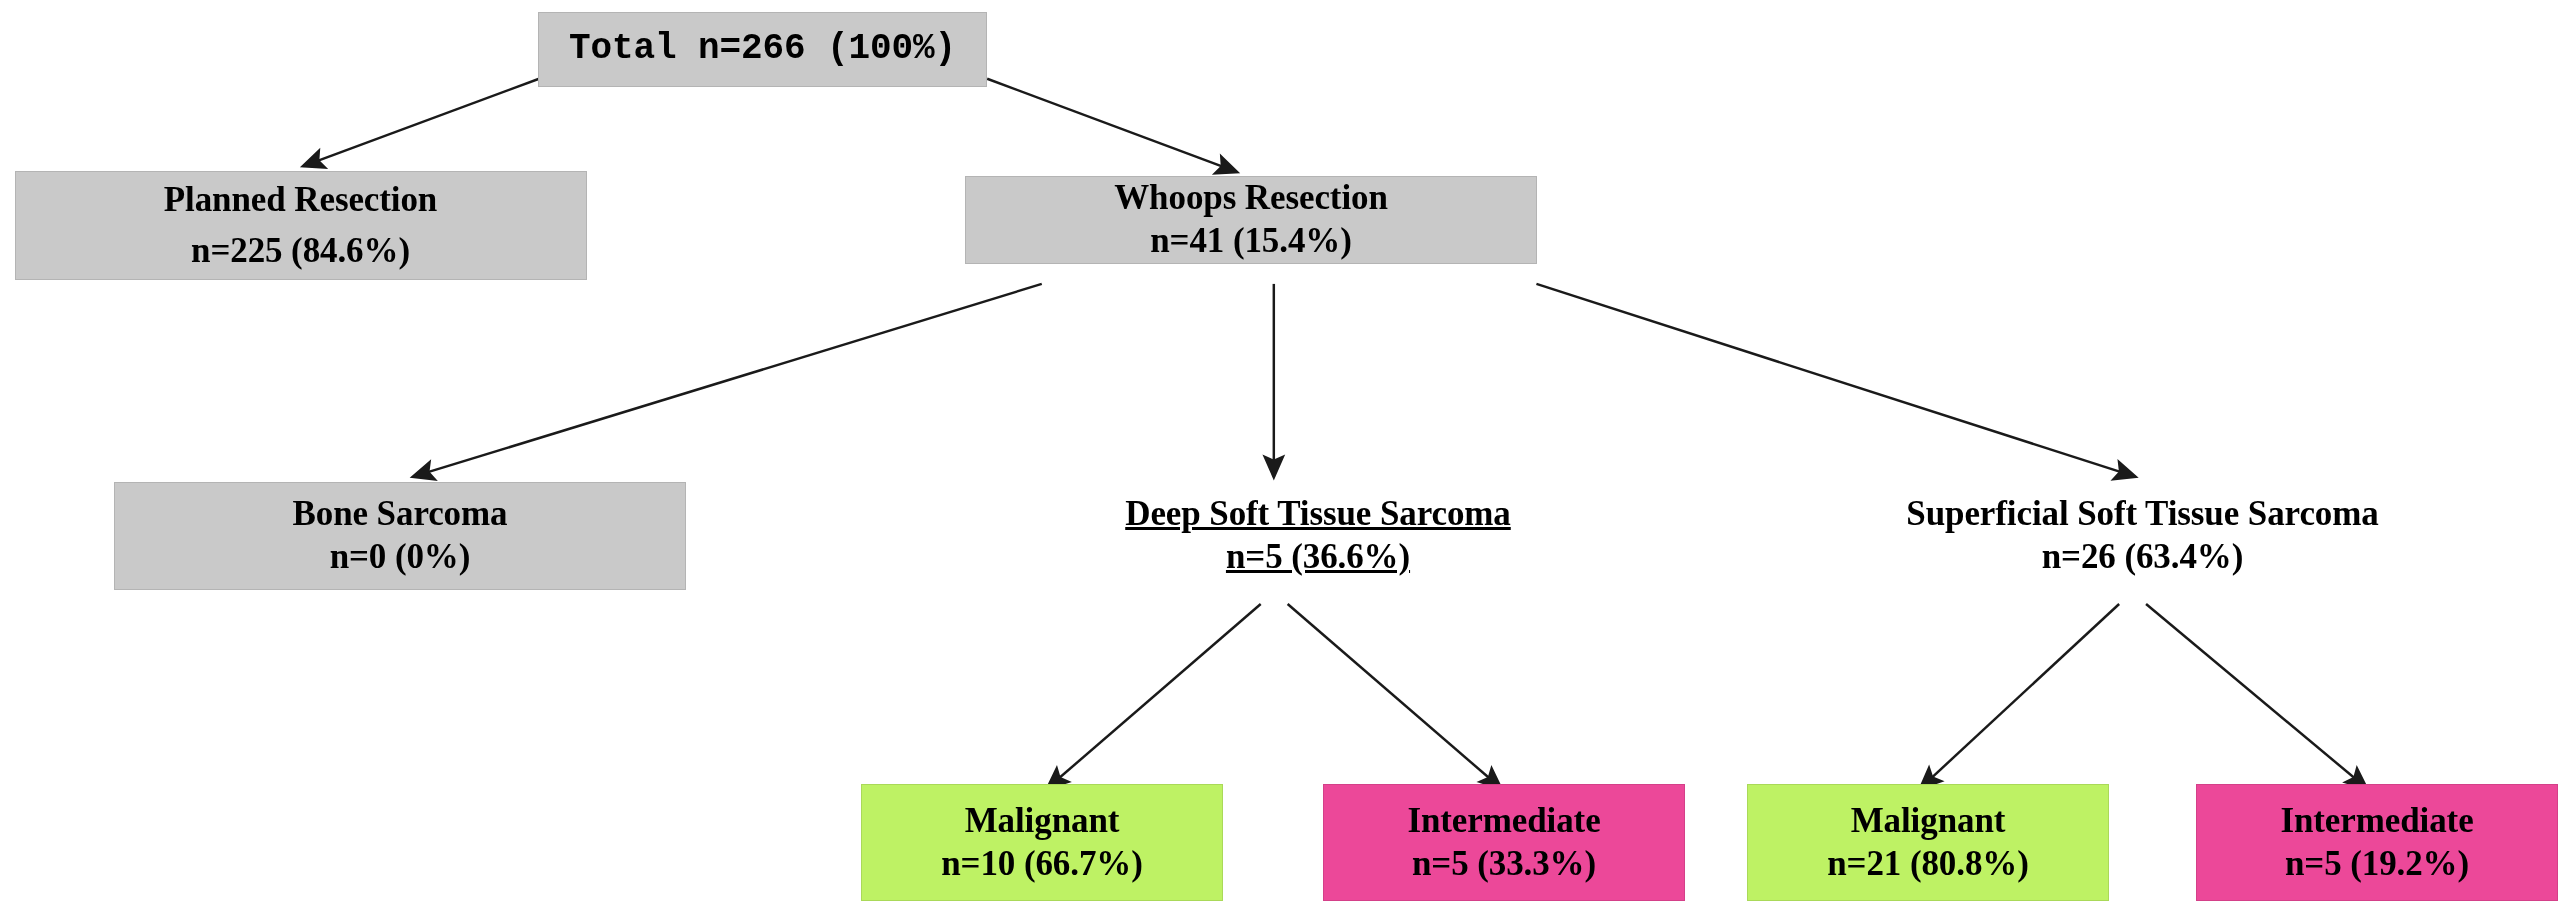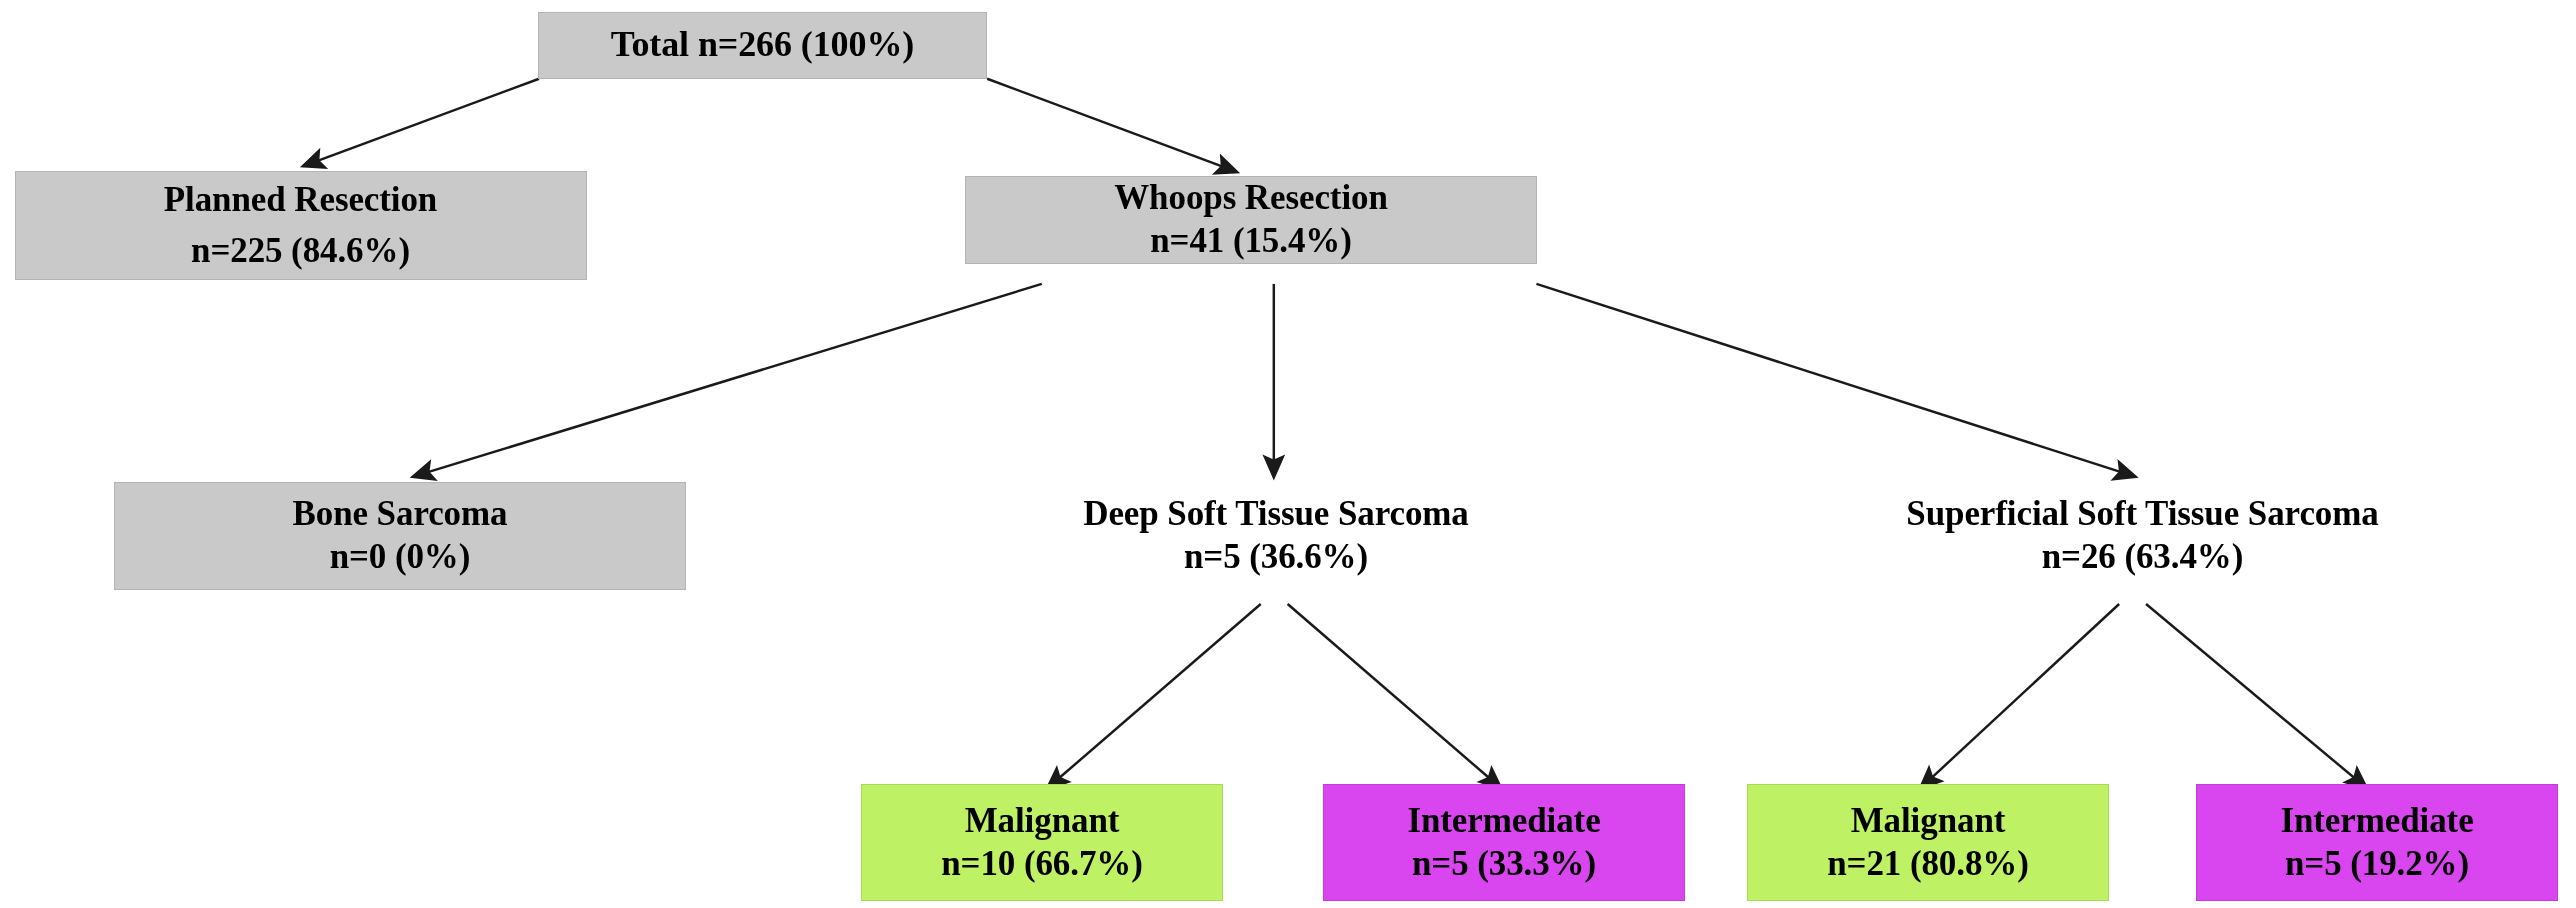--- a/index.html
+++ b/index.html
@@ -41,21 +41,21 @@
   .node .line1,
   .node .line2 {
     display: block;
     white-space: nowrap;
   }
   .node.boxed {
     border: 0.7px solid rgba(0,0,0,0.10);
   }
   .fill-gray { background: #c9c9c9; }
   .fill-pink { background: #bef264; }
-  .fill-blue { background: #d946ef; }
+  .fill-blue { background: #ec4899; }
   .fill-none { background: transparent; border: none; }
 
   .size-xl { font-size: 36px; }
   .size-lg { font-size: 35px; }
 </style>
 </head>
 <body>
 
 <div id="canvas">
 
@@ -79,40 +79,40 @@
 
       <line x1="1733" y1="830" x2="1440" y2="1083"></line>
 
       <line x1="1770" y1="830" x2="2063" y2="1083"></line>
 
       <line x1="2913" y1="830" x2="2640" y2="1083"></line>
       <line x1="2950" y1="830" x2="3253" y2="1083"></line>
     </g>
   </svg>
 
-  <div class="node boxed fill-gray size-xl" style="left:538px; top:11.6px; width:449px; height:67px;">
+  <div class="node boxed fill-gray size-xl" style="left:538px; top:11.6px; width:449px; height:75px;font-family:Liberation Mono, monospace;">
     <span class="line1">Total n=266 (100%)</span>
   </div>
 
   <div class="node boxed fill-gray size-lg" style="left:14.5px; top:171px; width:572px; height:109px;gap:8px;">
     <span class="line1">Planned Resection</span>
     <span class="line2">n=225 (84.6%)</span>
   </div>
 
   <div class="node boxed fill-gray size-lg" style="left:965px; top:176px; width:572px; height:88px;">
     <span class="line1">Whoops Resection</span>
     <span class="line2">n=41 (15.4%)</span>
   </div>
 
   <div class="node boxed fill-gray size-lg" style="left:114px; top:482px; width:572px; height:108px;">
     <span class="line1">Bone Sarcoma</span>
     <span class="line2">n=0 (0%)</span>
   </div>
 
-  <div class="node fill-none size-lg" style="left:990px; top:482px; width:572px; height:108px;">
+  <div class="node fill-none size-lg" style="left:1032px; top:482px; width:572px; height:108px;text-decoration:underline;">
     <span class="line1">Deep Soft Tissue Sarcoma</span>
     <span class="line2">n=5 (36.6%)</span>
   </div>
 
   <div class="node fill-none size-lg" style="left:1804px; top:482px; width:677px; height:108px;">
     <span class="line1">Superficial Soft Tissue Sarcoma</span>
     <span class="line2">n=26 (63.4%)</span>
   </div>
 
   <div class="node boxed fill-pink size-lg" style="left:861px; top:784px; width:362px; height:117px;">

